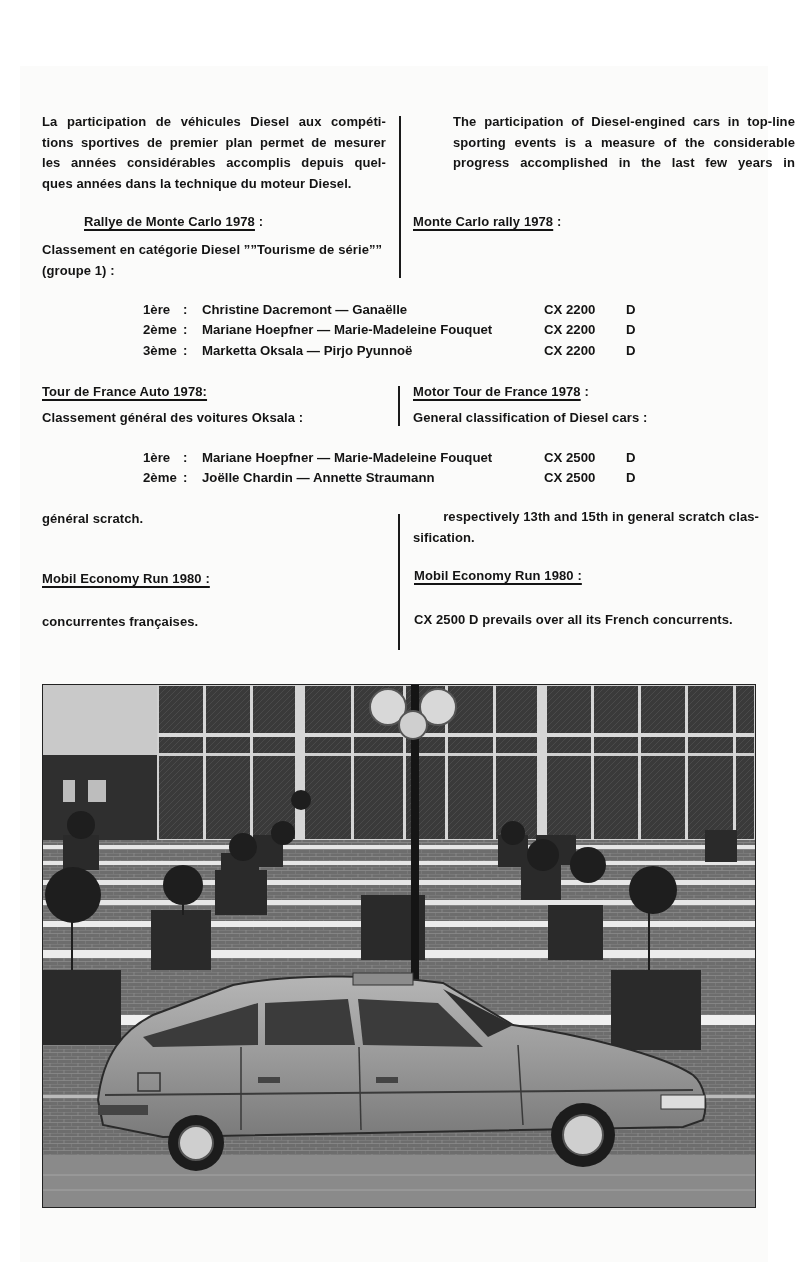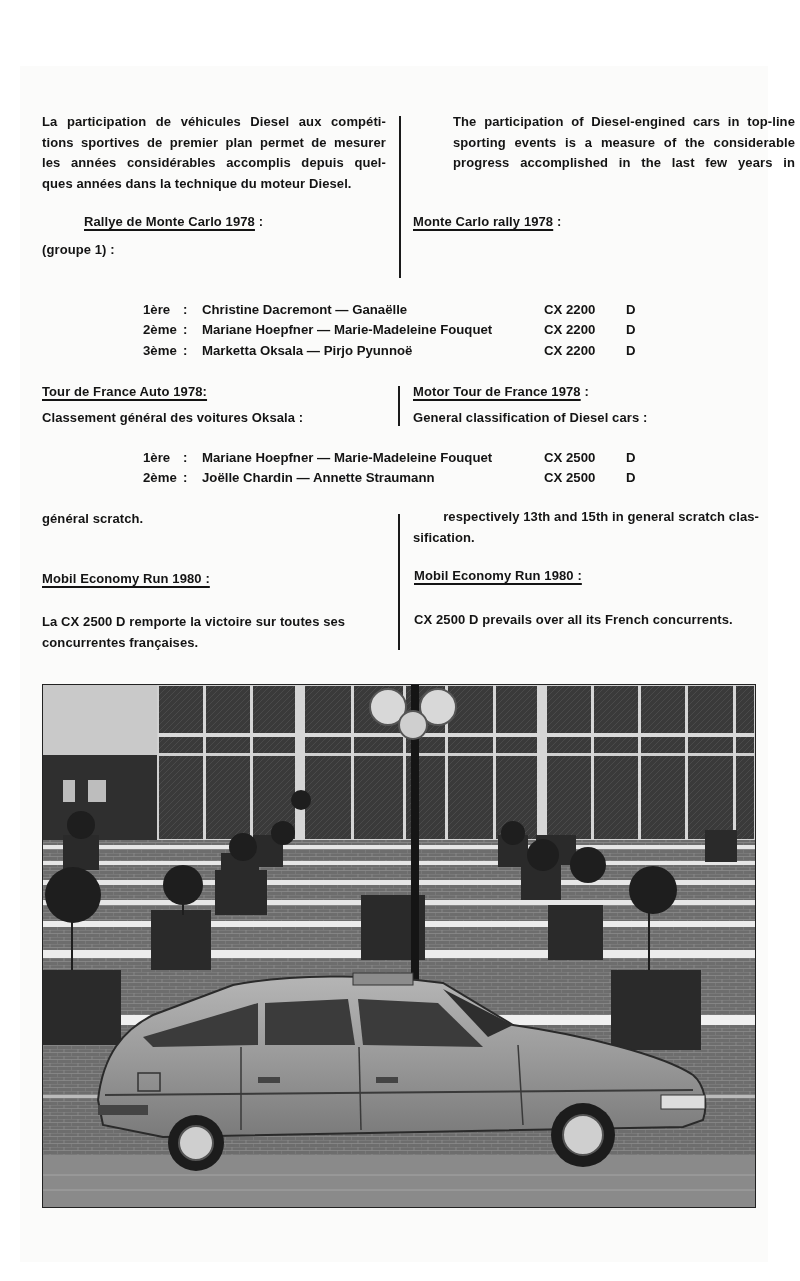--- a/index.html
+++ b/index.html
@@ -43,20 +43,21 @@
 <div class="vline" style="left:399px; top:116px; height:162px;"></div>
 
 <div class="t" style="left:42px; top:212px;margin-left:42px;">
   <span class="ul">Rallye de Monte Carlo 1978</span><span> :</span>
 </div>
 <div class="t" style="left:413px; top:212px;">
   <span class="ul">Monte Carlo rally 1978</span><span> :</span>
 </div>
 
 <div class="t" style="left:42px; top:240px; width:346px;">
+  <div style="white-space:nowrap;">Classement en catégorie Diesel ””Tourisme de série””</div>
   <div>(groupe 1) :</div>
 </div>
 <div class="t" style="left:413px; top:240px; width:344px;">
 </div>
 
 <div>
   <div class="row" style="left:0; top:300px; width:800px;">
     <span style="left:143px;">1ère</span>
     <span style="left:183px;">:</span>
     <span style="left:202px;">Christine Dacremont — Ganaëlle</span>
@@ -118,21 +119,20 @@
 <div class="vline" style="left:398px; top:514px; height:136px;"></div>
 
 <div class="t" style="left:42px; top:569px;">
   <span class="ul">Mobil Economy Run 1980 :</span>
 </div>
 <div class="t" style="left:414px; top:566px;">
   <span class="ul">Mobil Economy Run 1980 :</span>
 </div>
 
 <div class="t" style="left:42px; top:612px; width:342px;">
-  <div style="white-space:nowrap;">La CX 2500 D remporte la victoire sur toutes ses</div>
   <div>concurrentes françaises.</div>
 </div>
 <div class="t" style="left:414px; top:610px; white-space:nowrap;">CX 2500 D prevails over all its French concurrents.</div>
 
 <div class="photo" title="Black and white photo of a Citroën CX hatchback parked in a paved plaza with planters, a lamp post and a glass-fronted building">
   <svg width="712" height="522" viewBox="0 0 712 522">
     <defs>
       <pattern id="bricks" width="14" height="7" patternUnits="userSpaceOnUse">
         <rect width="14" height="7" fill="#6d6d6d"></rect>
         <path d="M0 0 H14 M0 3.5 H14 M7 0 V3.5 M0 3.5 V7" stroke="#8c8c8c" stroke-width="0.8"></path>

